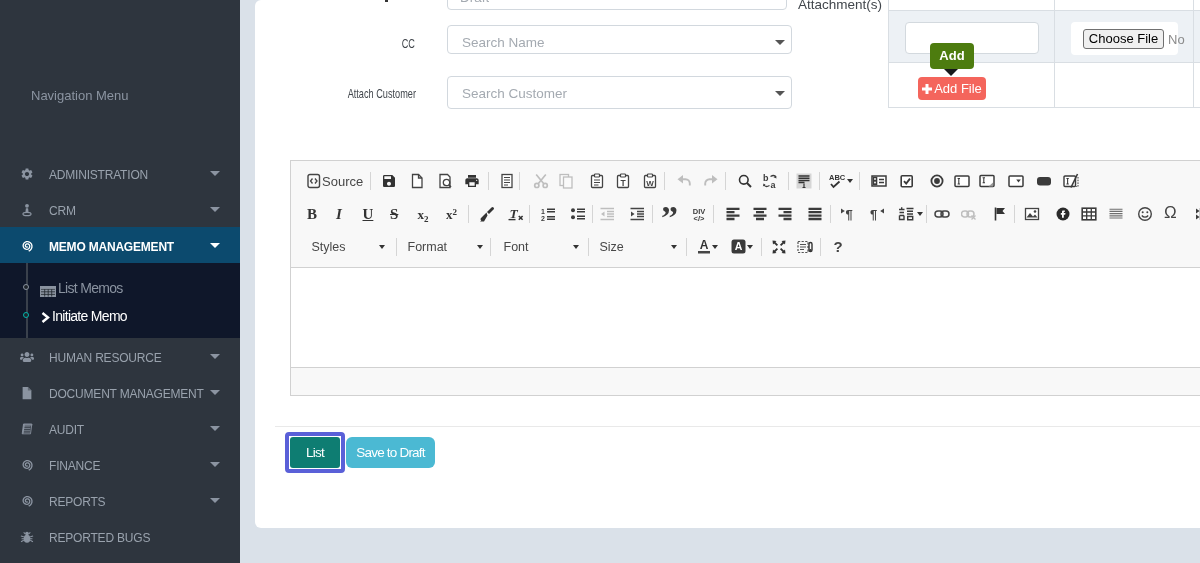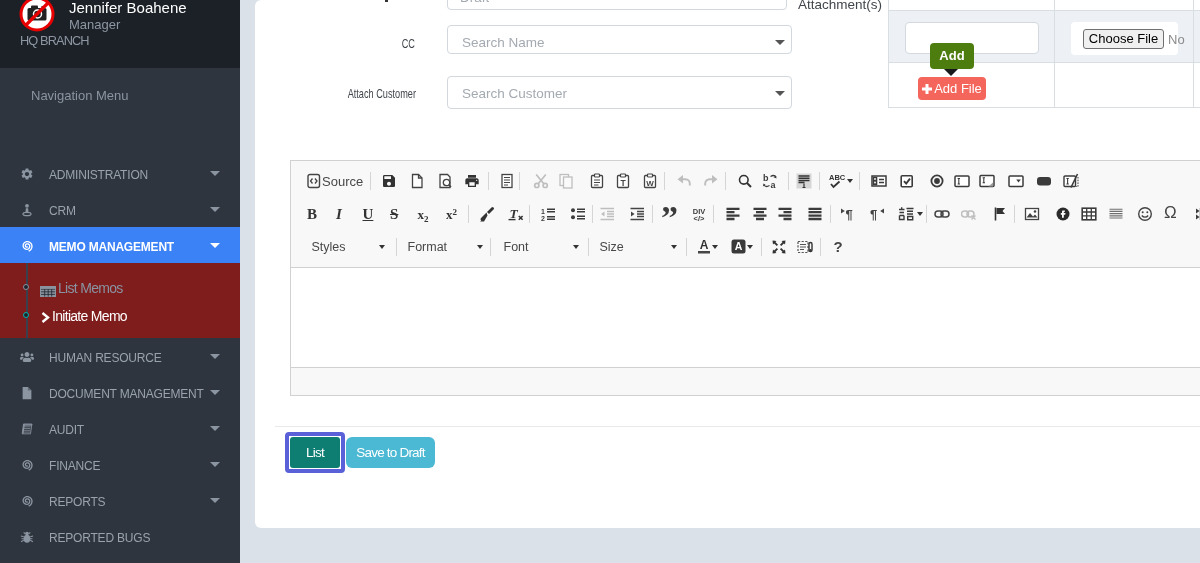--- a/index.html
+++ b/index.html
@@ -9,24 +9,24 @@
 #sidebar{position:absolute;left:0;top:0;width:240px;height:563px;background:#2e353e;z-index:5}
 #sbhead{position:absolute;left:0;top:0;width:240px;height:68px;background:#1b2127}
 #sbhead .name{position:absolute;left:69px;top:-1px;font-size:15px;color:#fff}
 #sbhead .role{position:absolute;left:69px;top:17px;font-size:13px;color:#8d96a2}
 #sbhead .branch{position:absolute;left:20px;top:33px;font-size:12.8px;letter-spacing:-0.9px;color:#8d96a2}
 #navlab{position:absolute;left:31px;top:88px;font-size:13px;color:#8b94a1}
 .mi{position:absolute;left:0;width:240px;height:36px;color:#99a2ad;font-size:12px;letter-spacing:-0.2px}
 .mi .t{position:absolute;left:49px;top:12.5px}
 .mi .ic{position:absolute;left:20px;top:12px;width:14px;height:14px;fill:#8b94a1}
 .mi .car{position:absolute;left:210px;top:16px;width:0;height:0;border-left:5px solid transparent;border-right:5px solid transparent;border-top:5px solid #8b94a1}
-.mi.act{background:#3b82f6;color:#fff;font-weight:bold}
+.mi.act{background:#0c4a6e;color:#fff;font-weight:bold}
 .mi.act .ic{fill:#fff}
 .mi.act .car{border-top-color:#fff}
-#submenu{position:absolute;left:0;top:263px;width:240px;height:75px;background:#7f1d1d}
+#submenu{position:absolute;left:0;top:263px;width:240px;height:75px;background:#0f172a}
 #submenu .vline{position:absolute;left:26px;top:0;width:2px;height:75px;background:#3a414c}
 .bul{position:absolute;left:22.5px;width:6px;height:6px;border-radius:50%;background:#1e242b;border:1.5px solid #8a93a0}
 
 #card{position:absolute;left:255px;top:0;width:985px;height:528px;background:#fff;border-radius:6px}
 .lab{position:absolute;font-size:13.5px;color:#41464c;text-align:right}
 .sel{position:absolute;background:#fff;border:1px solid #d2d8de;border-radius:4px}
 .ph{position:absolute;left:14px;font-size:13.5px;color:#a4aab1}
 .scar{position:absolute;width:0;height:0;border-left:5.5px solid transparent;border-right:5.5px solid transparent;border-top:5.5px solid #555}
 
 .tline{position:absolute;background:#d9dee3}
@@ -40,34 +40,20 @@
 .cmb{position:absolute;font-size:12.5px;color:#484848}
 .ccar{position:absolute;width:0;height:0;border-left:3.5px solid transparent;border-right:3.5px solid transparent;border-top:4px solid #333}
 
 #send{position:absolute;left:290px;top:437px;width:50px;height:31px;background:#0e7d72;border-radius:3px;color:#fff;font-size:13.5px;letter-spacing:-0.8px;text-align:center;line-height:31px}
 #draft{position:absolute;left:346px;top:437px;width:89px;height:31px;background:#4bb9d3;border-radius:6px;color:#fff;font-size:13.5px;letter-spacing:-0.8px;text-align:center;line-height:31px}
 </style></head>
 <body>
 <div id="card"></div>
 
 <div id="sidebar">
-  <div id="sbhead">
-    <svg style="position:absolute;left:19px;top:-4px" width="36" height="36" viewBox="0 0 36 36">
-      <circle cx="18" cy="18" r="16" fill="#fff" stroke="#e80000" stroke-width="3"></circle>
-      <rect x="8.5" y="12" width="19" height="12.5" rx="1.5" fill="#222"></rect>
-      <rect x="12" y="9.5" width="7" height="4" rx="1" fill="#222"></rect>
-      <rect x="22.5" y="10" width="3.5" height="2.5" fill="#222"></rect>
-      <circle cx="18.5" cy="18" r="4" fill="#222" stroke="#fff" stroke-width="1.5"></circle>
-        <circle cx="18.5" cy="18" r="1.5" fill="#555"></circle>
-      <line x1="7" y1="29" x2="29" y2="7" stroke="#e80000" stroke-width="3.2"></line>
-    </svg>
-    <div class="name">Jennifer Boahene</div>
-    <div class="role">Manager</div>
-    <div class="branch">HQ BRANCH</div>
-  </div>
   <div id="navlab">Navigation Menu</div>
   <div class="mi" style="top:155px">
       <span class="ic"><svg viewBox="0 0 24 24" width="14" height="14" fill="#8b94a1">
           <path d="M19.14 12.94c.04-.3.06-.61.06-.94 0-.32-.02-.64-.07-.94l2.03-1.58c.18-.14.23-.41.12-.61l-1.92-3.32c-.12-.22-.37-.29-.59-.22l-2.39.96c-.5-.38-1.03-.7-1.62-.94l-.36-2.54c-.04-.24-.24-.41-.48-.41h-3.84c-.24 0-.43.17-.47.41l-.36 2.54c-.59.24-1.13.57-1.62.94l-2.39-.96c-.22-.08-.47 0-.59.22L2.74 8.87c-.12.21-.08.47.12.61l2.03 1.58c-.05.3-.09.63-.09.94s.02.64.07.94l-2.03 1.58c-.18.14-.23.41-.12.61l1.92 3.32c.12.22.37.29.59.22l2.39-.96c.5.38 1.03.7 1.62.94l.36 2.54c.05.24.24.41.48.41h3.84c.24 0 .44-.17.47-.41l.36-2.54c.59-.24 1.13-.56 1.62-.94l2.39.96c.22.08.47 0 .59-.22l1.92-3.32c.12-.22.07-.47-.12-.61l-2.01-1.58zM12 15.6c-1.98 0-3.6-1.62-3.6-3.6s1.62-3.6 3.6-3.6 3.6 1.62 3.6 3.6-1.62 3.6-3.6 3.6z"></path>
         </svg></span>
       <span class="t">ADMINISTRATION</span>
       <span class="car"></span>
     </div>
   <div class="mi" style="top:191px">
       <span class="ic"><svg viewBox="0 0 16 16" width="14" height="14" fill="#8b94a1">

